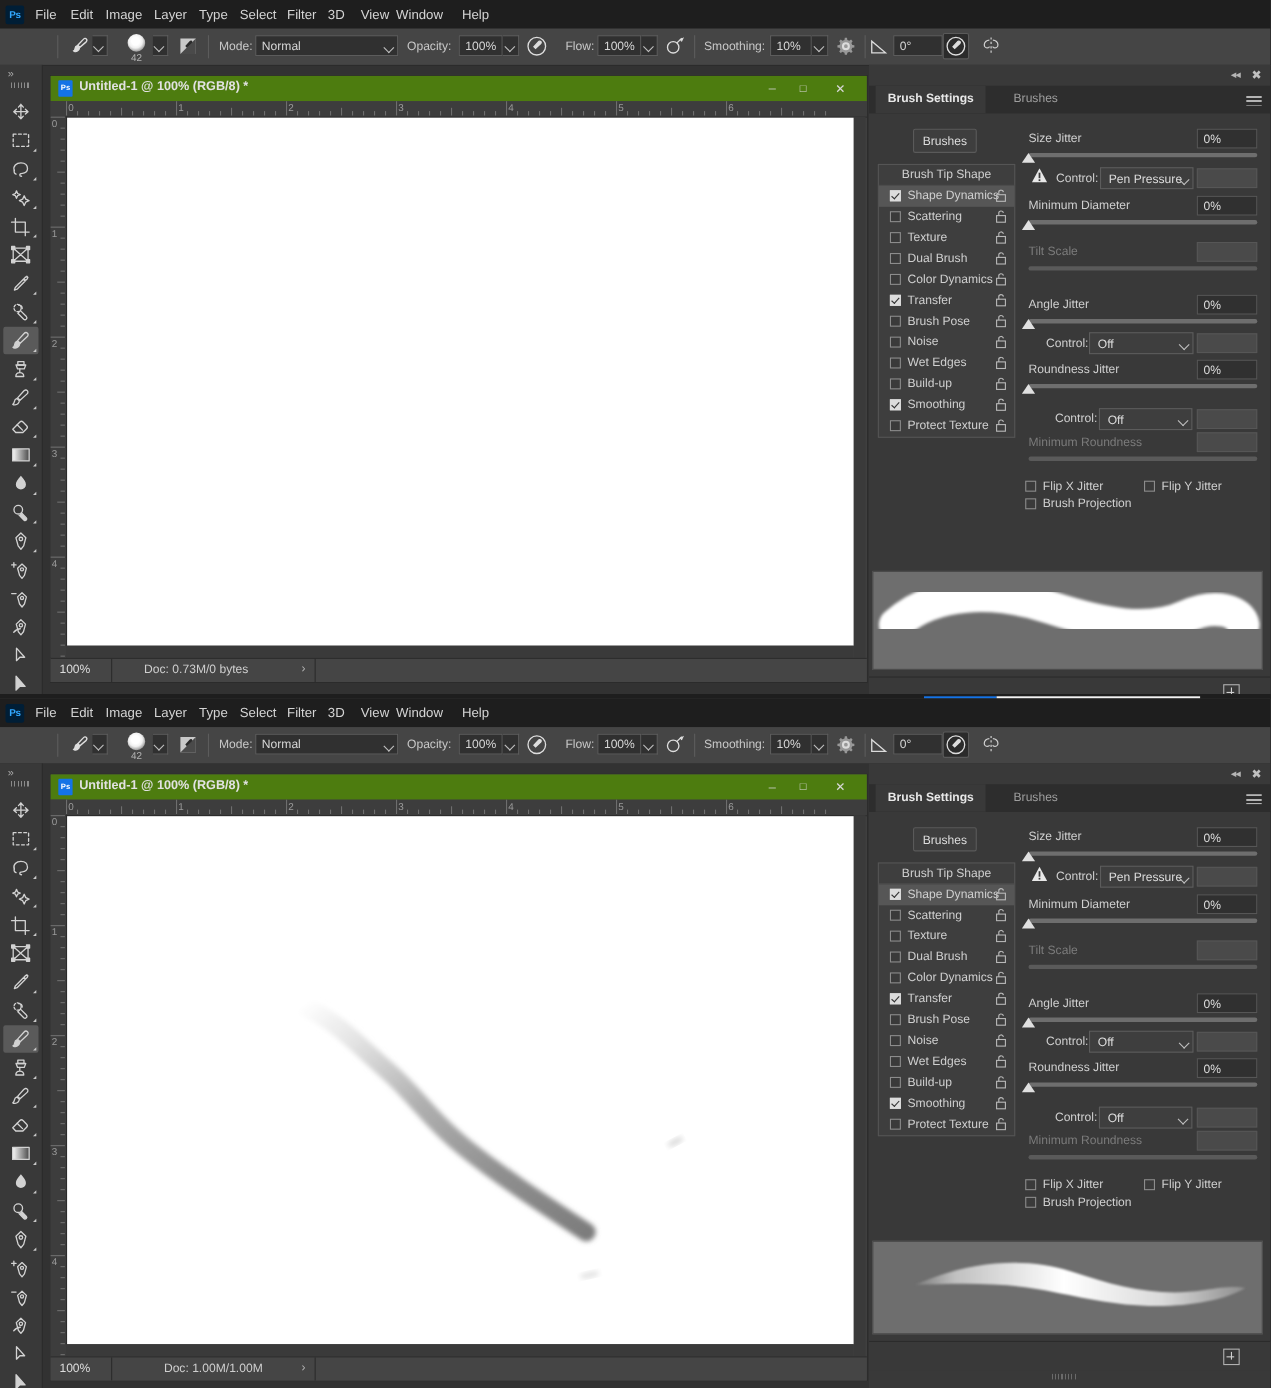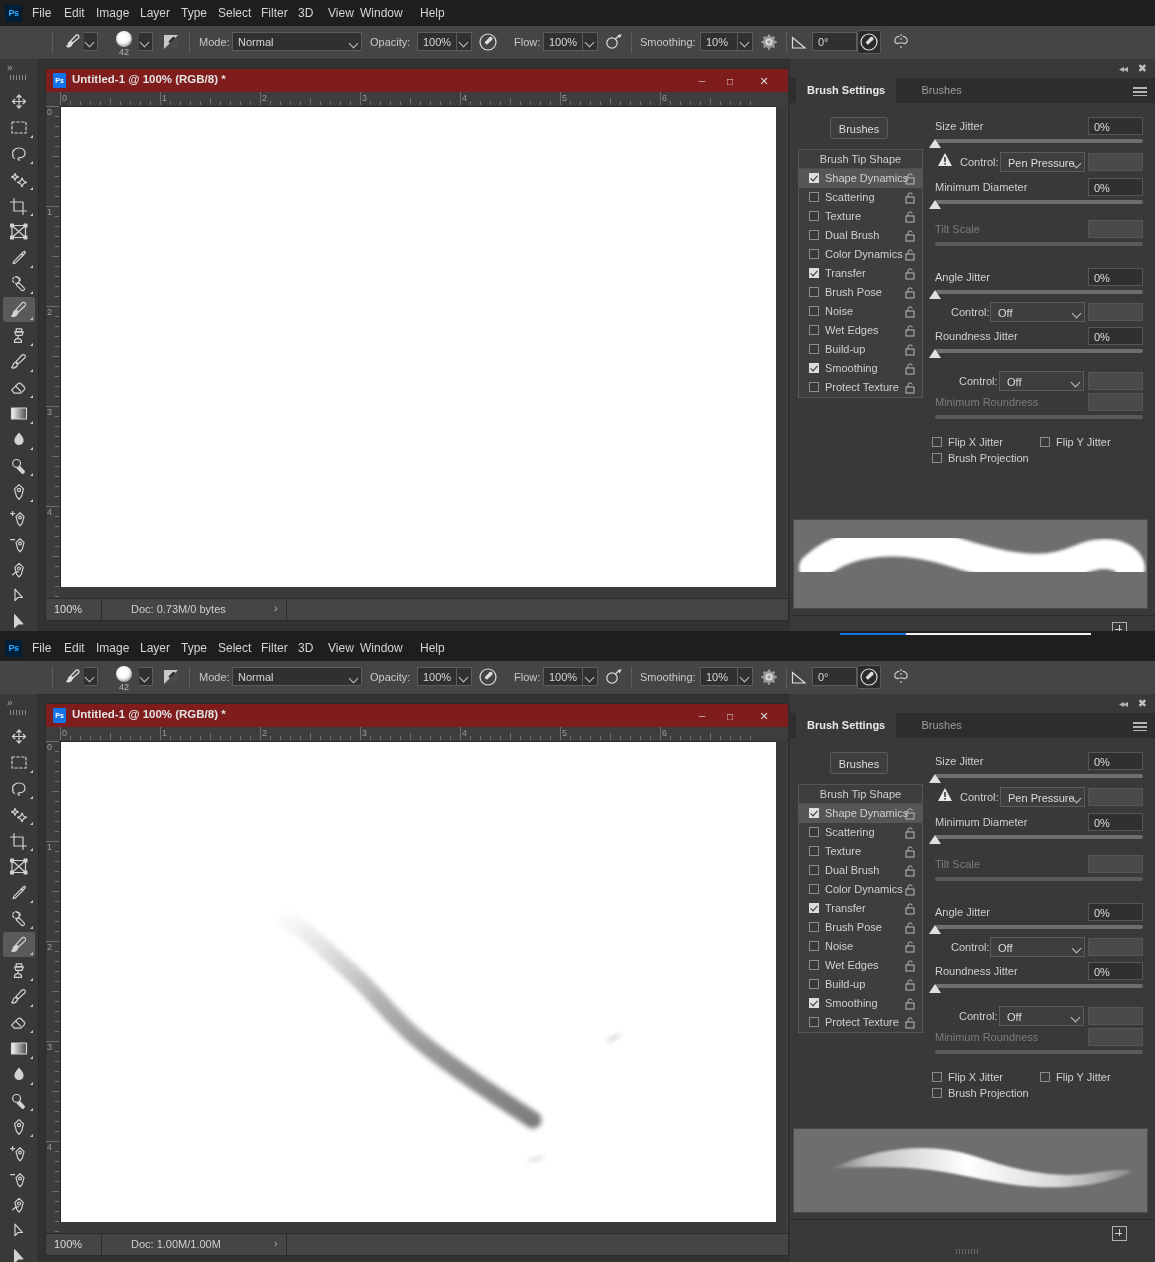--- a/index.html
+++ b/index.html
@@ -46,21 +46,21 @@
   .toolbar .grip{position:absolute;left:10px;top:16px;width:18px;height:5px;
       background:repeating-linear-gradient(90deg,#8a8a8a 0 1px,transparent 1px 3px);}
   .tool{position:absolute;left:3px;width:32px;height:25px;border-radius:2px;}
   .tool.sel{background:#5a5a5a;}
   .tool svg{position:absolute;left:5px;top:3px;}
   .tool .tri{position:absolute;right:2px;bottom:2px;width:0;height:0;
       border-left:3px solid transparent;border-bottom:3px solid #c8c8c8;}
 
   
   .docwin{position:absolute;background:#454545;border:1px solid #2b2b2b;box-sizing:border-box;}
-  .docbar{position:absolute;left:0;top:0;right:0;height:23px;background:#7f1d1d;}
+  .docbar{position:absolute;left:0;top:0;right:0;height:23px;background:#4d7c0f;}
   .docbar .ico{position:absolute;left:7px;top:4px;width:13px;height:15px;background:#1473e6;
       border-radius:1px;color:#fff;font-size:7px;line-height:15px;text-align:center;font-weight:bold;}
   .doctitle{position:absolute;left:26px;top:4px;font-size:11.5px;color:#e2e2e2;font-weight:bold;white-space:nowrap;}
   .winbtn{position:absolute;top:4px;width:28px;height:16px;}
   .winbtn span{position:absolute;left:50%;top:50%;transform:translate(-50%,-50%);font-size:11px;color:#d8d8d8;}
   .ruler-h{position:absolute;left:0;top:23px;right:0;height:14px;background:#3d3d3d;border-bottom:1px solid #2b2b2b;}
   .ruler-v{position:absolute;left:0;top:37px;bottom:22px;width:14px;background:#3d3d3d;border-right:1px solid #2b2b2b;}
   .ruler-corner{position:absolute;left:0;top:23px;width:14px;height:14px;background:#3d3d3d;}
   .rnum{position:absolute;font-size:9px;color:#9a9a9a;}
   .tick{position:absolute;background:#6e6e6e;}
@@ -1138,21 +1138,21 @@
             <path d="M214 172 C 248 188, 262 206, 292 232 C 318 255, 330 276, 360 300 C 392 326, 432 352, 472 378" stroke="url(#sg)" stroke-width="17" fill="none" stroke-linecap="round" filter="url(#sb)"></path>
             <ellipse cx="553" cy="296" rx="8" ry="3" fill="#dedede" filter="url(#sb)" transform="rotate(-28 553 296)"></ellipse>
             <ellipse cx="475" cy="417" rx="9" ry="3" fill="#e4e4e4" filter="url(#sb)" transform="rotate(-12 475 417)"></ellipse>
           </svg>
         </div>
         <div class="scroll-v"></div>
         <div class="scroll-h"></div>
         <div class="statusbar">
           <div class="st-zoom">100%</div>
           <div class="st-sep" style="left:55px"></div>
-          <div class="st-doc" style="left:85px">Doc: 1.00M/1.00M</div>
+          <div class="st-doc" style="left:103px">Doc: 1.00M/1.00M</div>
           <div class="st-arrow" style="left:228px">›</div>
           <div class="st-sep" style="left:240px"></div>
         </div>
       </div>
       <div class="panel" style="left:790px;top:59px;width:365px;height:568px">
         <div class="panel-top">
           <div class="collapse">◂◂</div>
           <div class="closex">✖</div>
         </div>
         <div class="tabrow">

